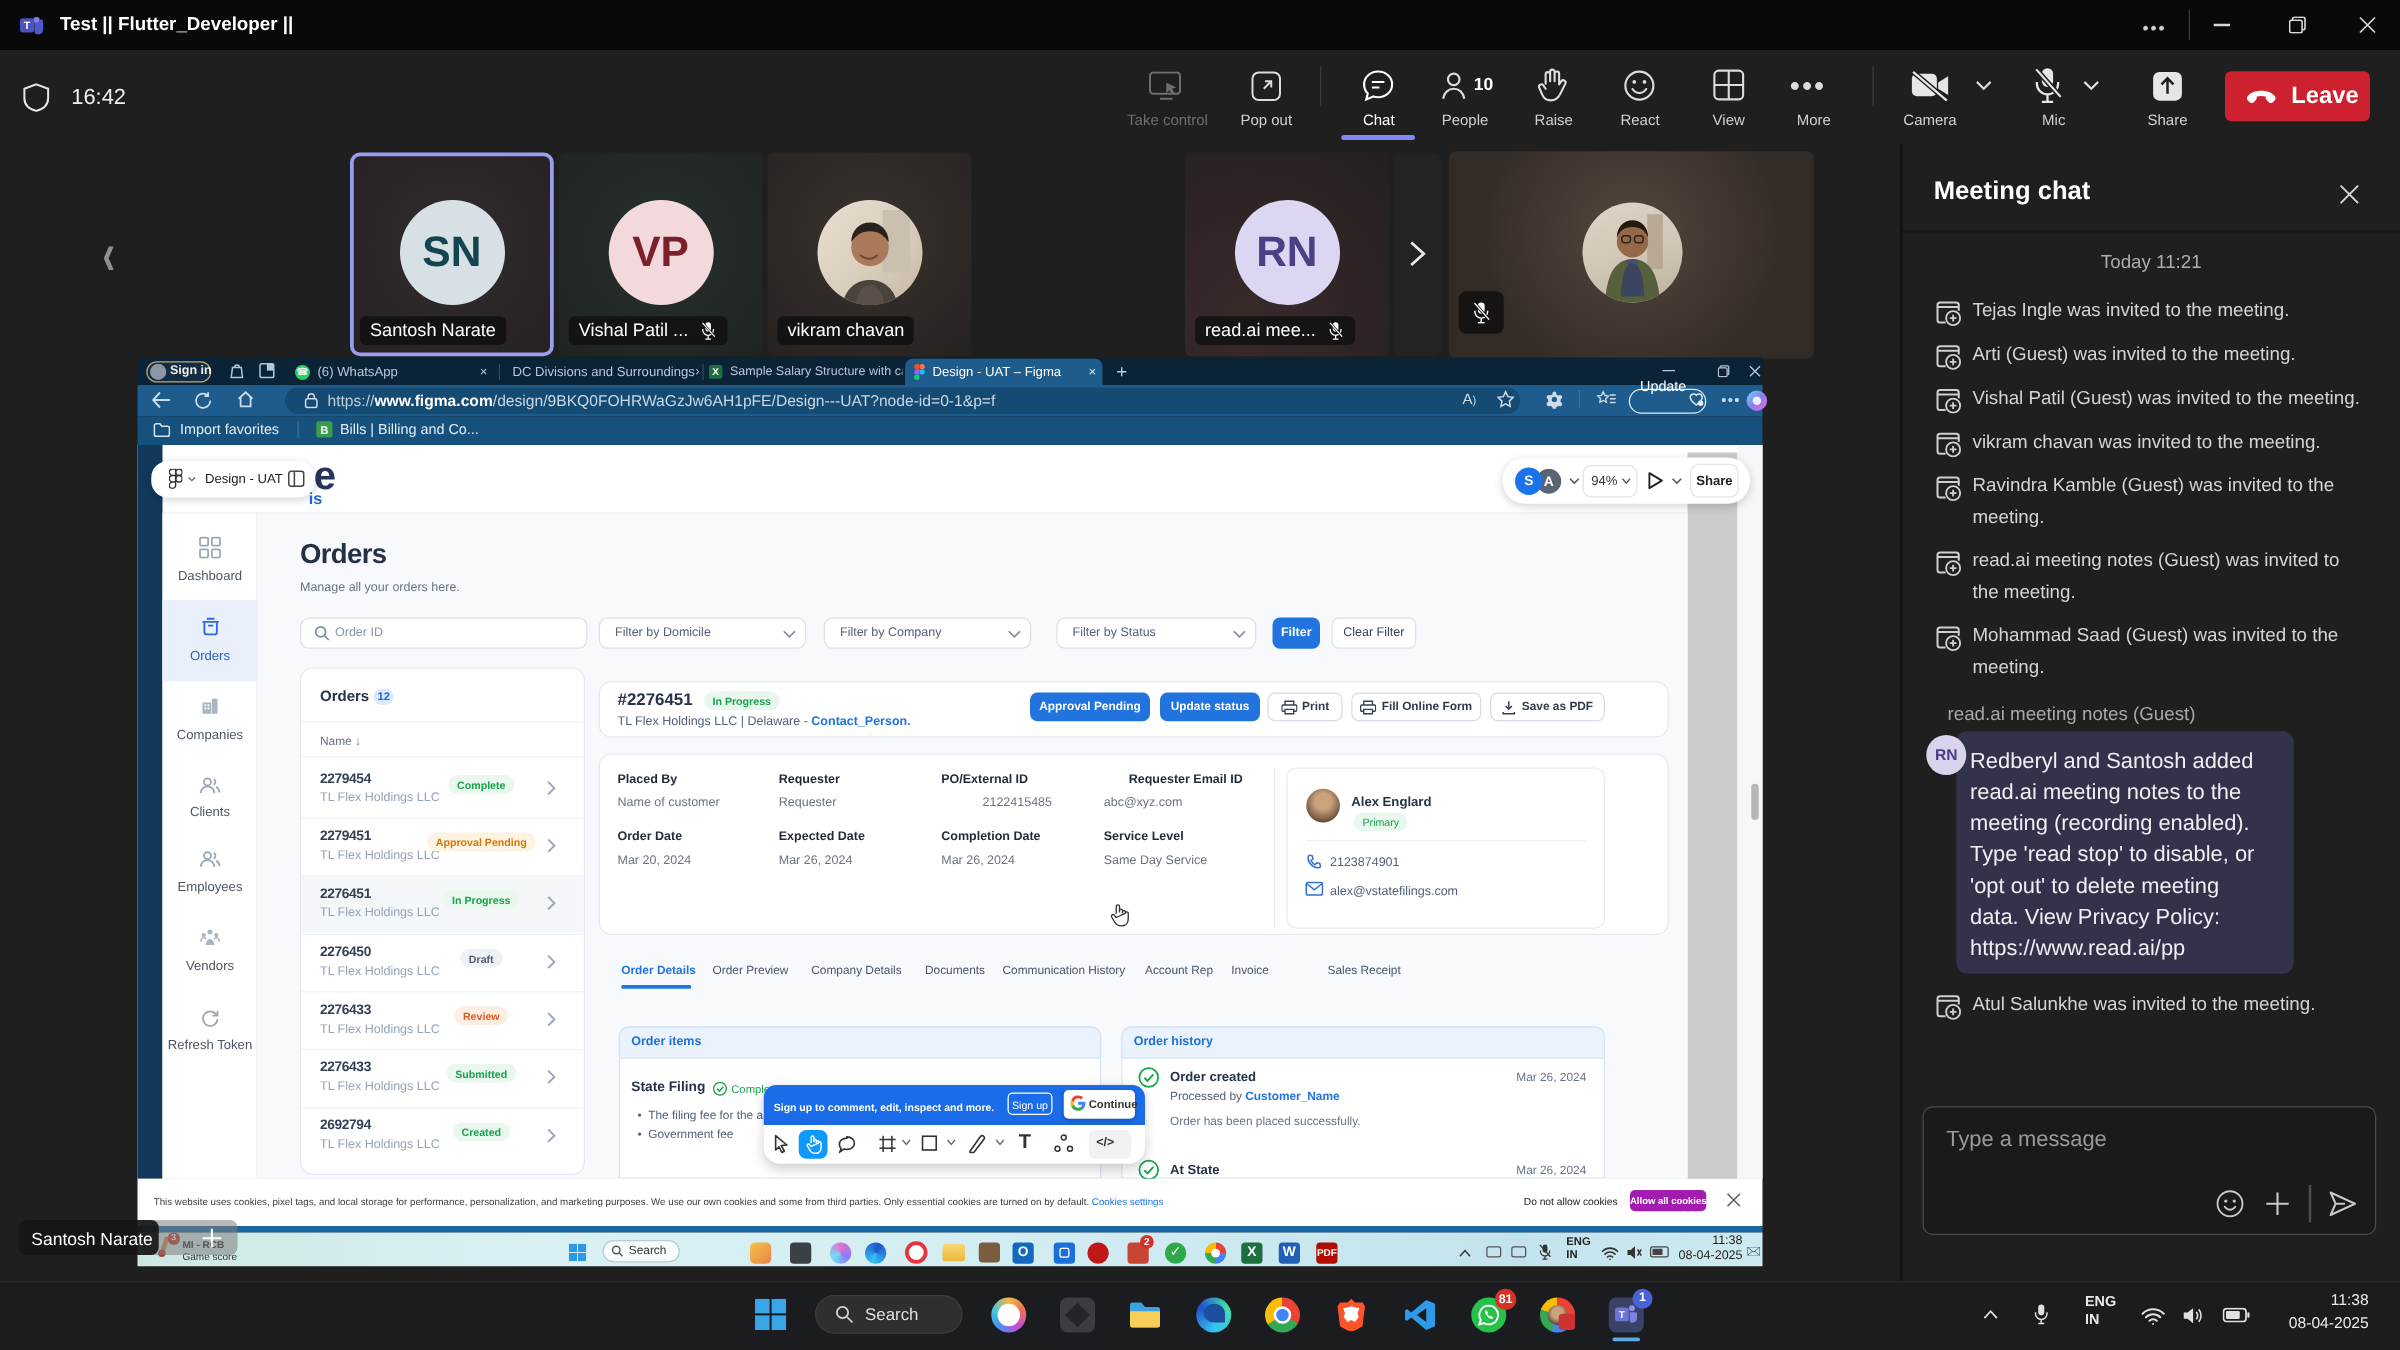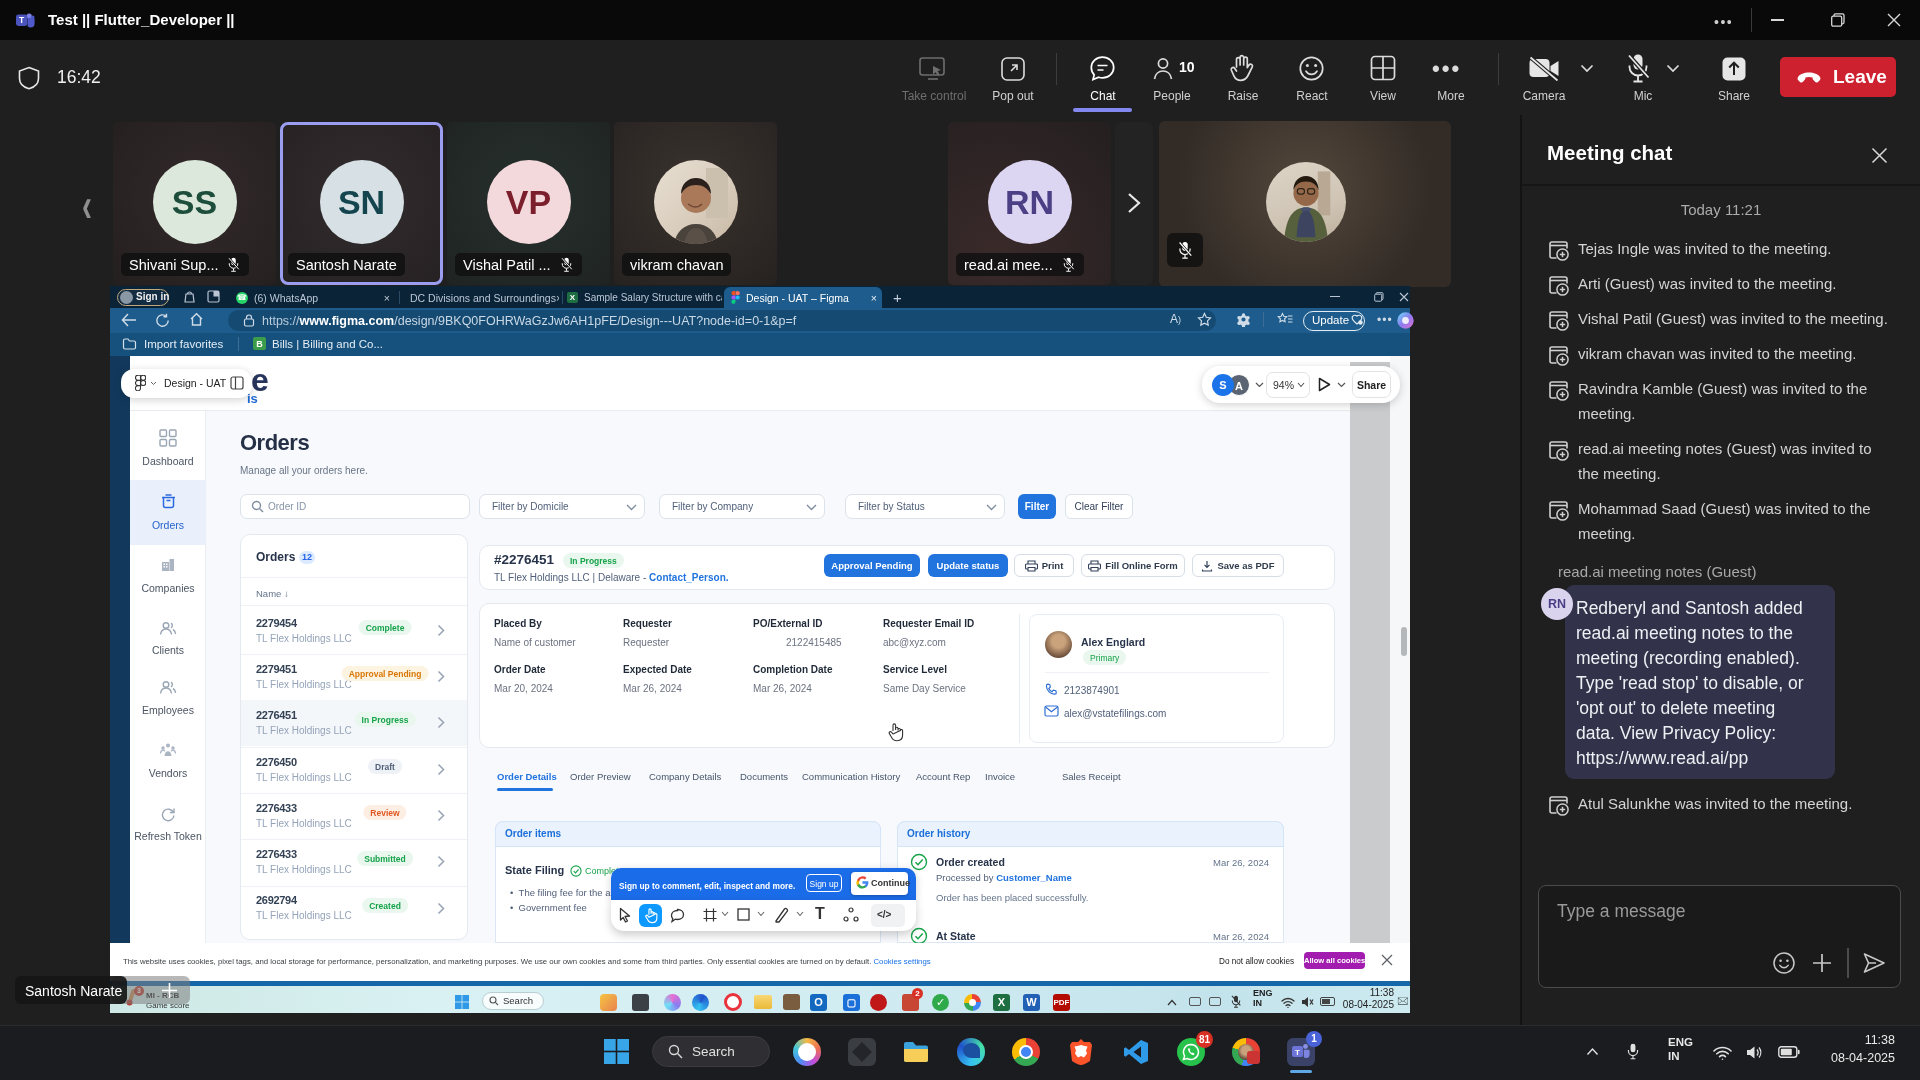--- a/index.html
+++ b/index.html
@@ -134,29 +134,20 @@
 <div class="tbtn tlab" style="left:1702px;top:89px;width:64px;">Share</div>
 
 <div class="a" style="left:1780px;top:57px;width:116px;height:40px;background:#ce2130;border-radius:5px;"></div>
 <svg class="a" style="left:1797px;top:72px;" width="24" height="11" viewBox="0 0 24 11">
       <path d="M12 0.5 c5 0 9 1.8 10.8 4.2 1 1.3.8 2.8-.3 3.8l-1.5 1.4c-.9.8-2.2.7-3-.2l-2-2.2c-.5-.6-.6-1.4-.2-2.1-2.4-.7-5.2-.7-7.6 0 .4.7.3 1.5-.2 2.1l-2 2.2c-.8.9-2.1 1-3 .2L1.5 8.5C.4 7.5.2 6 1.2 4.7 3 2.3 7 .5 12 .5z" fill="#fff"></path>
     </svg>
 <div class="a" style="left:1833px;top:66px;font-size:19px;font-weight:bold;color:#fff;">Leave</div>
 
 <div class="a" style="left:82px;top:188px;font-size:30px;color:#8f8f8f;font-weight:bold;transform:scaleY(1.6);">‹</div>
 
-<div class="tile" style="left:113px;background:radial-gradient(circle at 55% 45%,#332a2a,#241f1f);">
- <div class="avc" style="background:#dce8dc;color:#1d4d3b;">SS</div>
- <div class="nplate">Shivani Sup...<svg width="15" height="15" viewBox="0 0 26 30">
-          <rect x="8.5" y="1.5" width="9" height="15" rx="4.5" fill="#fff"></rect>
-          <path d="M4.5 12.5 v1.5 a8.5 8.5 0 0 0 17 0 v-1.5 M13 23 v4.5 M8.5 28.5 h9" fill="none" stroke="#fff" stroke-width="2"></path>
-          <path d="M3.5 2 L23 24" stroke="#121212" stroke-width="4.2"></path>
-          <path d="M4 2.5 L23.5 24.5" stroke="#fff" stroke-width="2"></path>
-        </svg></div>
-</div>
 
 <div class="tile" style="left:280px;background:radial-gradient(circle at 50% 45%,#322c2e,#262123);border:3px solid #9a9df0;border-radius:8px;">
  <div class="avc" style="background:#d7e0e4;color:#14454f;top:35px;">SN</div>
  <div class="nplate" style="left:5px;bottom:6px;">Santosh Narate</div>
 </div>
 
 <div class="tile" style="left:447px;background:radial-gradient(circle at 50% 45%,#27302d,#1f2422);">
  <div class="avc" style="background:#f3d8dc;color:#7c1f2d;">VP</div>
  <div class="nplate">Vishal Patil ...<svg width="15" height="15" viewBox="0 0 26 30">
           <rect x="8.5" y="1.5" width="9" height="15" rx="4.5" fill="#fff"></rect>
@@ -374,21 +365,21 @@
     </svg>
 <svg class="a" style="left:1236px;top:312px;" width="15" height="15" viewBox="0 0 15 15">
       <path d="M7.5 1.2 c.8 0 1.4.6 1.5 1.4 l.1.9 a4.9 4.9 0 0 1 1.6.9 l.9-.3 c.7-.2 1.5 0 1.8.7 l.1.2 c.4.7.2 1.5-.4 2 l-.7.6 a5 5 0 0 1 0 1.8 l.7.6 c.6.5.8 1.3.4 2 l-.1.2 c-.3.7-1.1.9-1.8.7 l-.9-.3 a4.9 4.9 0 0 1-1.6.9 l-.1.9 c-.1.8-.7 1.4-1.5 1.4 s-1.4-.6-1.5-1.4 l-.1-.9 a4.9 4.9 0 0 1-1.6-.9 l-.9.3 c-.7.2-1.5 0-1.8-.7 l-.1-.2 c-.4-.7-.2-1.5.4-2 l.7-.6 a5 5 0 0 1 0-1.8 l-.7-.6 c-.6-.5-.8-1.3-.4-2 l.1-.2 c.3-.7 1.1-.9 1.8-.7 l.9.3 a4.9 4.9 0 0 1 1.6-.9 l.1-.9 c.1-.8.7-1.4 1.5-1.4z M7.5 5.4 a2.1 2.1 0 1 0 0 4.2 2.1 2.1 0 0 0 0-4.2z" fill="#cfdce8"></path>
     </svg>
 <div class="a" style="left:1263px;top:312px;width:1px;height:15px;background:#3e6e96;"></div>
 <svg class="a" style="left:1277px;top:312px;" width="16" height="15" viewBox="0 0 16 15">
       <path d="M5.5 1.5 l1.3 2.8 3 .4 -2.2 2.1 .5 3 -2.6-1.4 -2.6 1.4 .5-3 -2.2-2.1 3-.4z" fill="none" stroke="#cfdce8" stroke-width="1.1"></path>
       <path d="M11 4 h4.5 M11 7 h4.5 M11 10 h4.5" stroke="#cfdce8" stroke-width="1.2"></path>
     </svg>
 <div class="a" style="left:1303px;top:310.5px;width:62px;height:20px;border:1.2px solid #e2ebf2;border-radius:10px;"></div>
-<div class="a" style="left:1312px;top:314px;font-size:11.5px;color:#fff;">Update</div>
+<div class="a" style="left:1312px;top:304px;font-size:11.5px;color:#fff;">Update</div>
 <svg class="a" style="left:1351px;top:314px;" width="12" height="11" viewBox="0 0 12 11">
       <path d="M6 10 C2 7 .5 4.5 1.5 2.6 a2.8 2.8 0 0 1 4.5-.4 A2.8 2.8 0 0 1 10.5 2.6 C11.5 4.5 10 7 6 10z" fill="none" stroke="#e2ebf2" stroke-width="1.2"></path>
       <circle cx="9.5" cy="8.5" r="2.2" fill="#e2ebf2"></circle>
     </svg>
 <div class="a" style="left:1377px;top:313px;font-size:12px;color:#cfdce8;letter-spacing:1px;">•••</div>
 <svg class="a" style="left:1396px;top:311px;" width="19" height="19" viewBox="0 0 19 19">
       <defs>
         <linearGradient id="cpg" x1="0" y1="0" x2="1" y2="1">
           <stop offset="0" stop-color="#6ee0f7"></stop>
           <stop offset=".5" stop-color="#8a7bf0"></stop>
@@ -564,21 +555,21 @@
         <path d="M6 1 v6 M3.5 4.8 L6 7.3 8.5 4.8 M1.5 9.5 V11 h9 V9.5" fill="none" stroke="#33415a" stroke-width="1.2"></path>
       </svg>Save as PDF</div>
 
 <div class="a" style="left:479px;top:603px;width:856px;height:145px;background:#fff;border:1px solid #e4e9f0;border-radius:10px;"></div>
 <div class="lbl" style="left:494px;top:618px;">Placed By</div>
     <div class="val" style="left:494px;top:637px;">Name of customer</div>
 <div class="lbl" style="left:623px;top:618px;">Requester</div>
     <div class="val" style="left:623px;top:637px;">Requester</div>
 <div class="lbl" style="left:753px;top:618px;">PO/External ID</div>
     <div class="val" style="left:786px;top:637px;">2122415485</div>
-<div class="lbl" style="left:883px;top:618px;">Requester Email ID</div>
+<div class="lbl" style="left:903px;top:618px;">Requester Email ID</div>
     <div class="val" style="left:883px;top:637px;">abc@xyz.com</div>
 <div class="lbl" style="left:494px;top:664px;">Order Date</div>
     <div class="val" style="left:494px;top:683px;">Mar 20, 2024</div>
 <div class="lbl" style="left:623px;top:664px;">Expected Date</div>
     <div class="val" style="left:623px;top:683px;">Mar 26, 2024</div>
 <div class="lbl" style="left:753px;top:664px;">Completion Date</div>
     <div class="val" style="left:753px;top:683px;">Mar 26, 2024</div>
 <div class="lbl" style="left:883px;top:664px;">Service Level</div>
     <div class="val" style="left:883px;top:683px;">Same Day Service</div>
 <div class="a" style="left:1019px;top:614px;width:1px;height:129px;background:#e8edf3;"></div>

